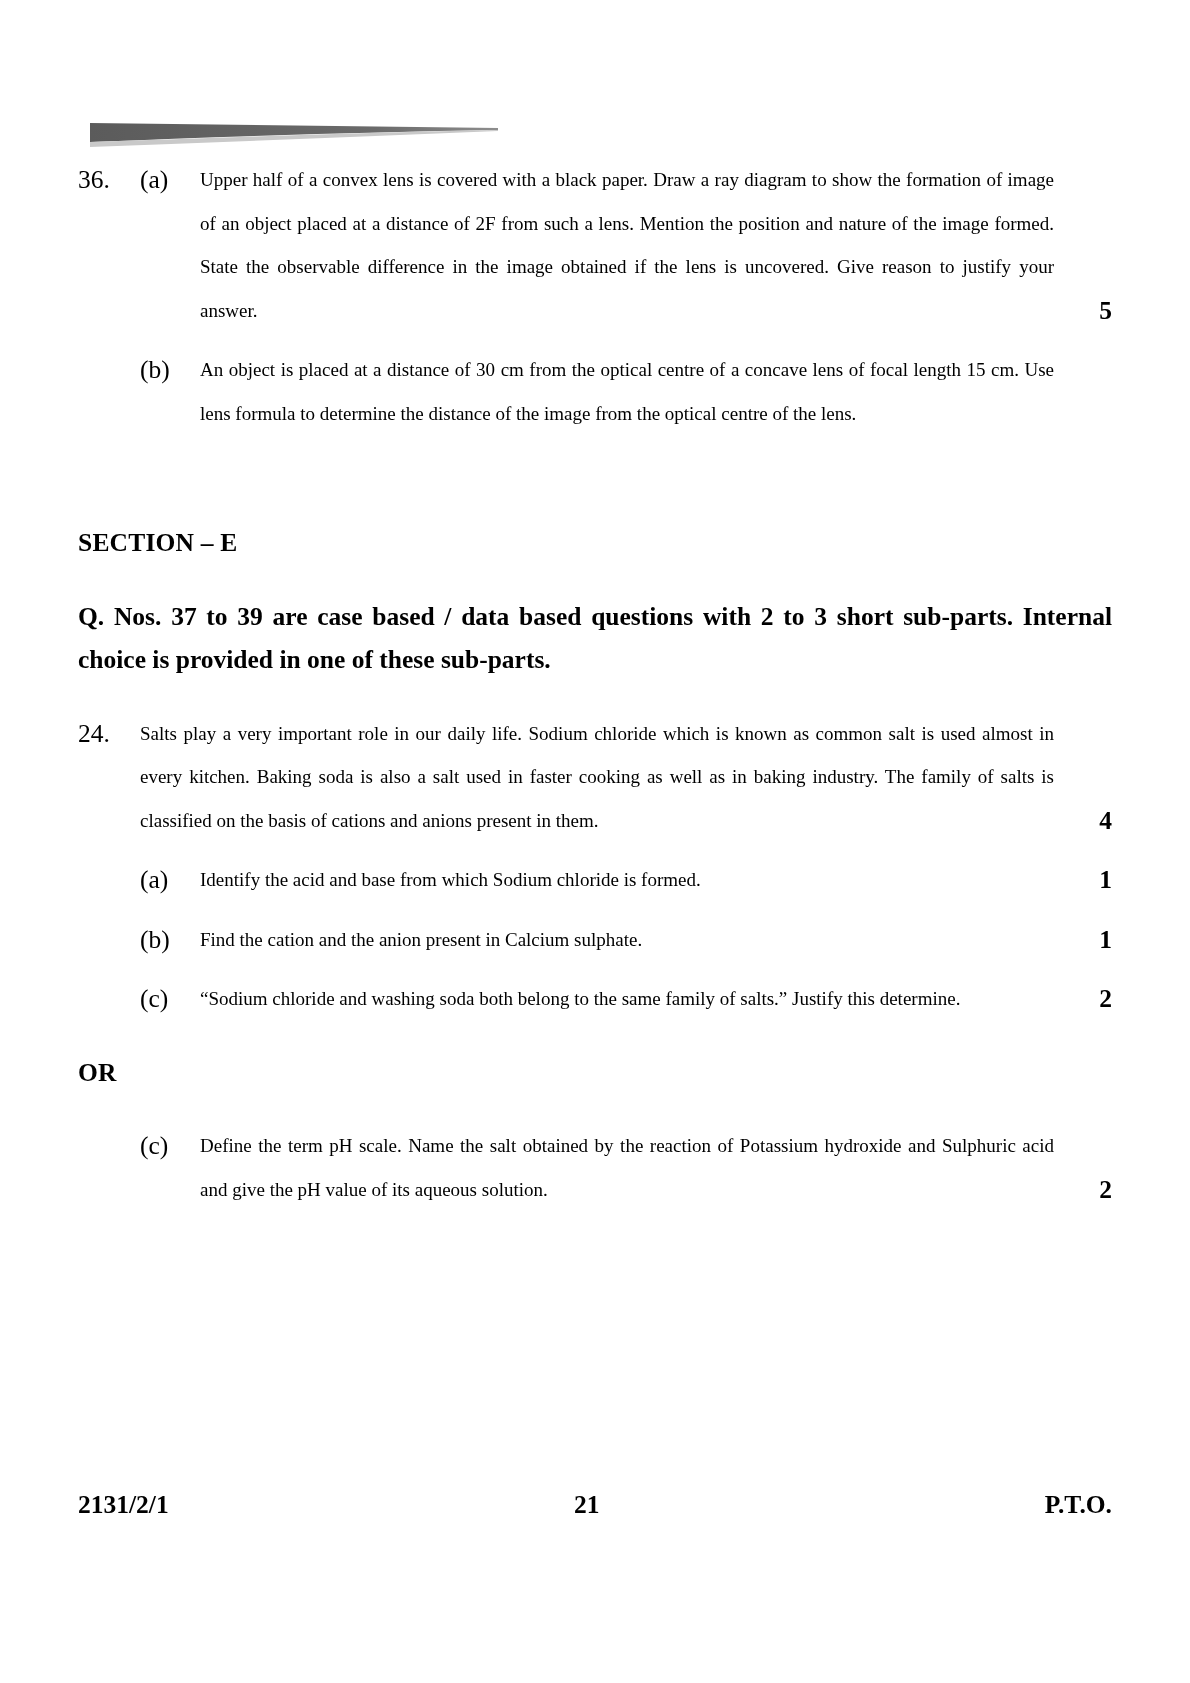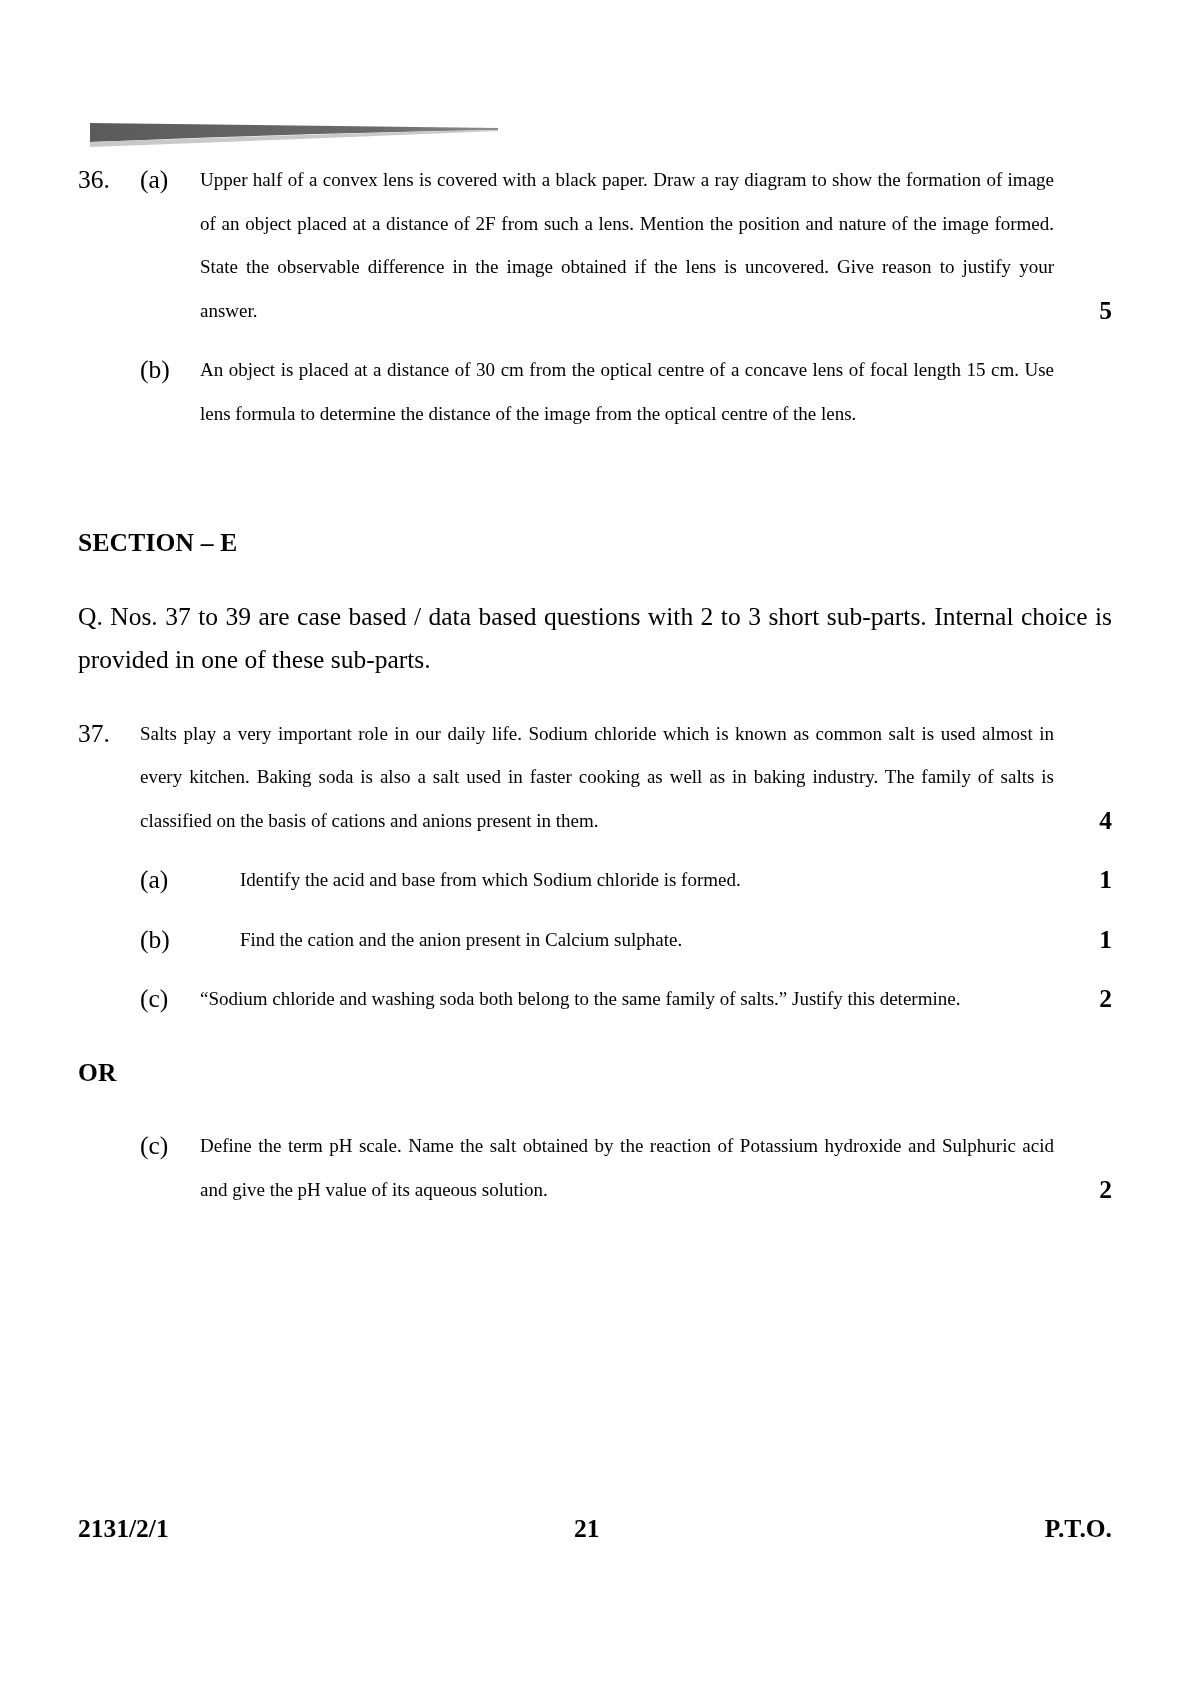--- a/index.html
+++ b/index.html
@@ -62,21 +62,21 @@
     line-height: 43.5px;
   }
   .qbody {
     flex: 1 1 auto;
     font-size: 19px;
     line-height: 43.5px;
     text-align: justify;
     text-justify: inter-word;
     hyphens: none;
   }
-  .qbody.nojust { text-align: left; margin-left: 40px; }
+  .qbody.nojust { text-align: left; }
   .qmarks {
     width: 58px;
     flex: 0 0 58px;
     text-align: right;
     font-size: 25.5px;
     line-height: 43.5px;
     font-weight: bold;
   }
   .qmarks.blank { visibility: hidden; }
 
@@ -96,37 +96,36 @@
     font-weight: bold;
     letter-spacing: 0.2px;
   }
   .centered.or {
     font-weight: bold;
   }
 
   .instruction {
     font-size: 25.5px;
     line-height: 43.5px;
-    font-weight: normal;
+    font-weight: bold;
     text-align: justify;
     text-justify: inter-word;
     width: 100%;
   }
 
   
   .footer {
     position: absolute;
     left: 78px;
     top: 1490px;
     width: 1034px;
     display: flex;
     align-items: baseline;
     font-size: 25.5px;
     font-weight: bold;
-    margin-top: 24px;
   }
   .footer .f-left { flex: 0 0 auto; }
   .footer .f-center {
     flex: 1 1 auto;
     text-align: center;
     margin-left: -40px;
   }
   .footer .f-right { flex: 0 0 auto; }
 </style>
 </head>
@@ -171,21 +170,21 @@
 
     <div class="centered">SECTION – E</div>
 
     <div class="spacer-md"></div>
 
     <div class="instruction">Q. Nos. 37 to 39 are case based / data based questions with 2 to 3 short sub-parts. Internal choice is provided in one of these sub-parts.</div>
 
     <div class="spacer-md"></div>
 
     <div class="qrow">
-      <div class="qnum">37.</div>
+      <div class="qnum">24.</div>
       <div class="qbody">Salts play a very important role in our daily life. Sodium chloride which is known as common salt is used almost in every kitchen. Baking soda is also a salt used in faster cooking as well as in baking industry. The family of salts is classified on the basis of cations and anions present in them.</div>
       <div class="qmarks bottom">4</div>
     </div>
 
     <div class="spacer-sm"></div>
 
     <div class="qrow">
       <div class="qnum"></div>
       <div class="qlabel">(a)</div>
       <div class="qbody nojust">Identify the acid and base from which Sodium chloride is formed.</div>

